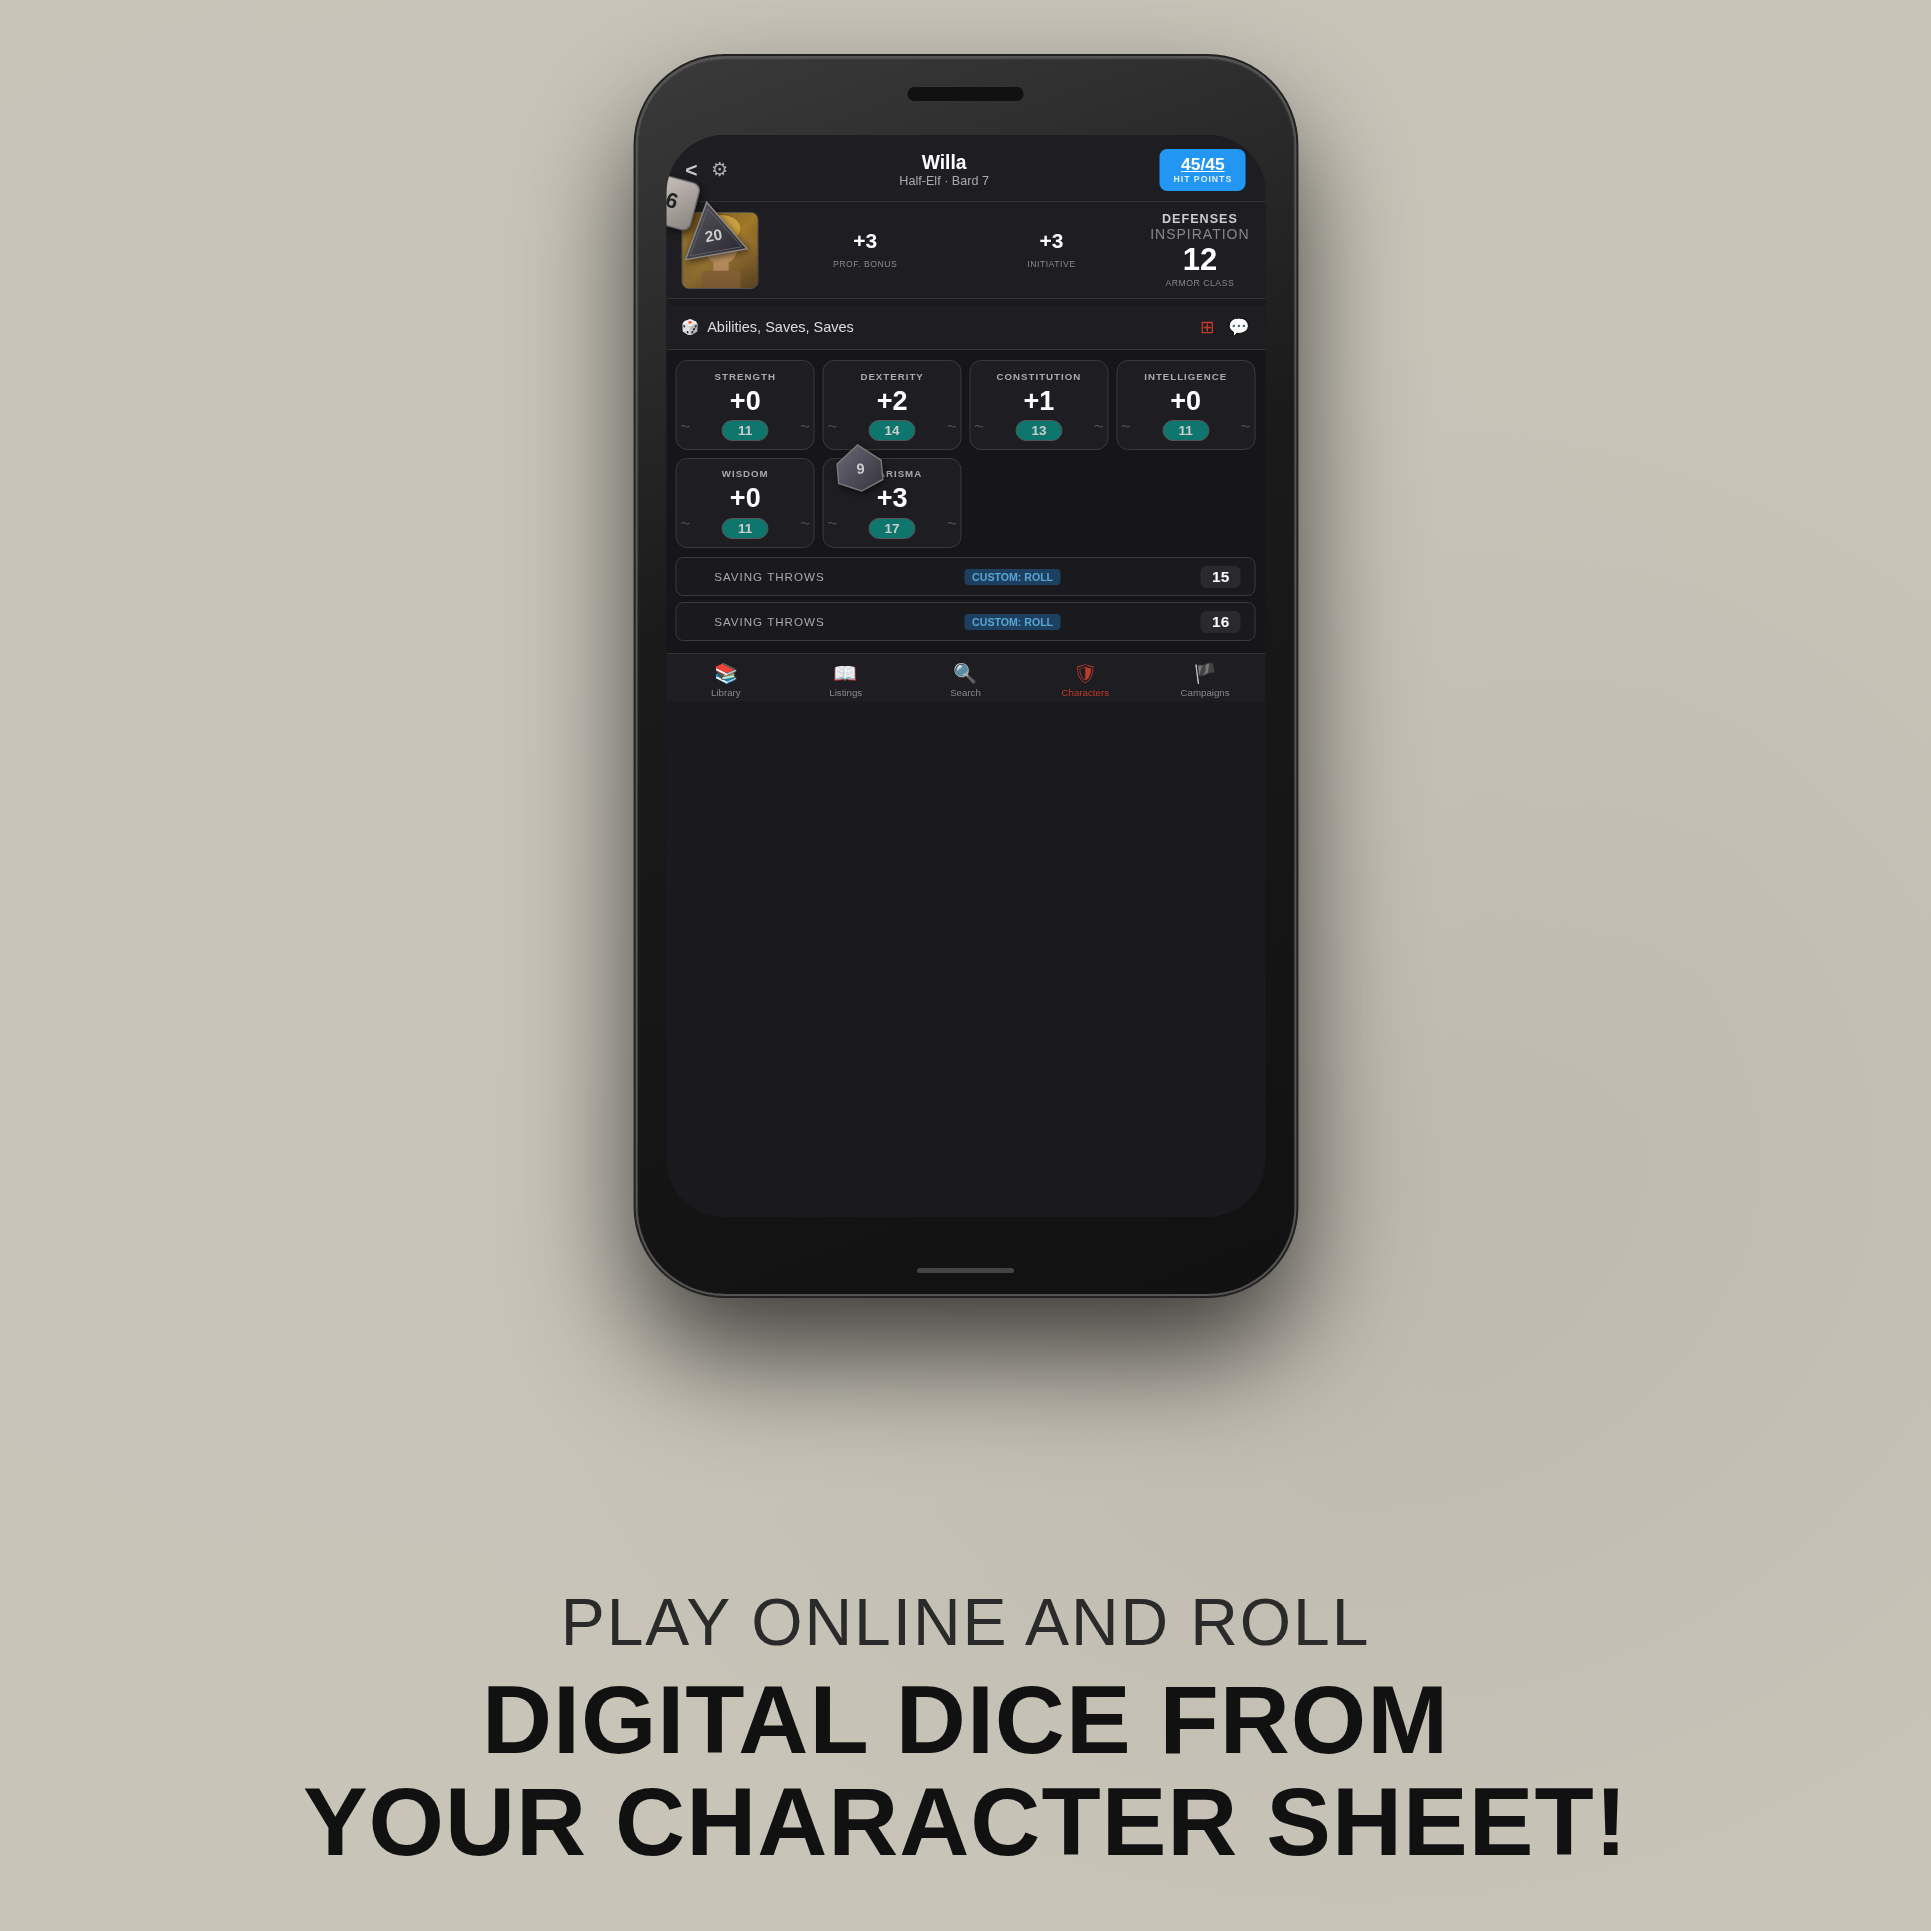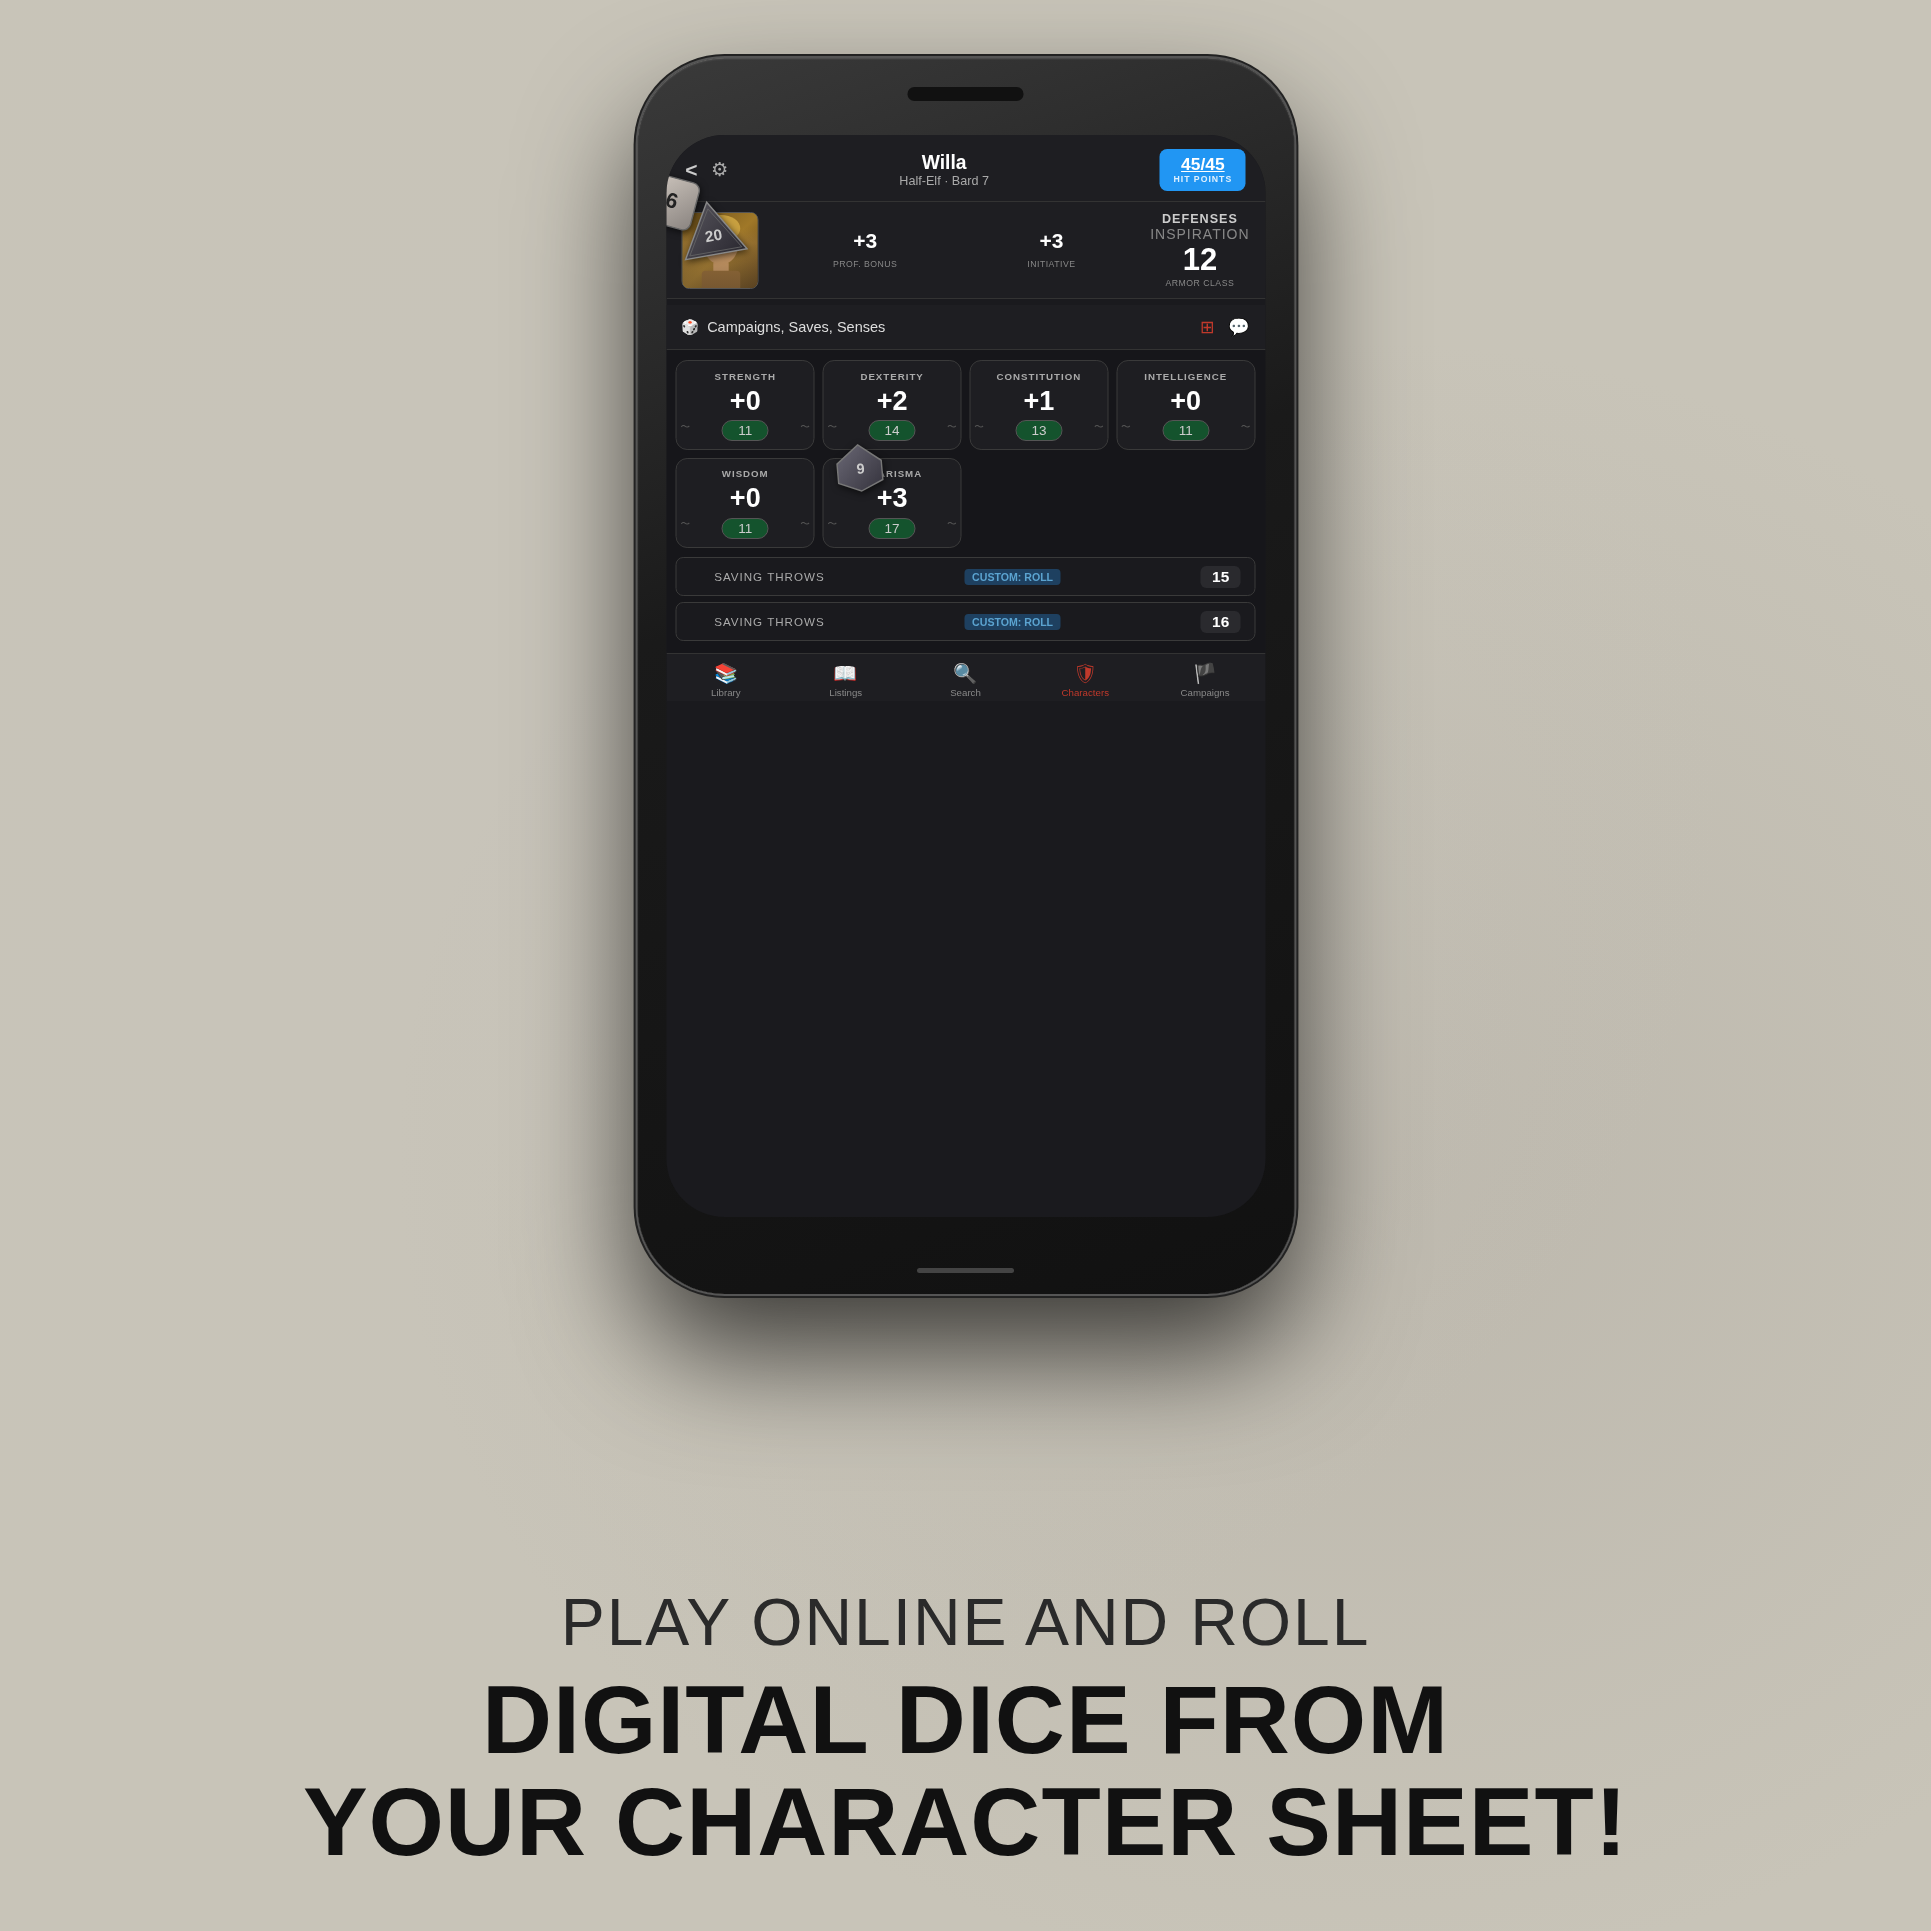--- a/index.html
+++ b/index.html
@@ -306,26 +306,26 @@
       margin: 3.9px 0;
     }
 
     .ability-score-wrap {
       display: flex;
       justify-content: center;
       margin-top: 3.9px;
     }
 
     .ability-score {
-      background: #14532d;
+      background: #0f766e;
       border: 1px solid #555;
       border-radius: 19.3px;
       color: #ccc;
       font-size: 13.5px;
-      font-weight: normal;
+      font-weight: bold;
       padding: 1.9px 15.4px;
     }
 
     
     .ability-card::before,
     .ability-card::after {
       content: '〜';
       position: absolute;
       bottom: 15.4px;
       font-size: 9.7px;
@@ -561,21 +561,21 @@
             <div class="defenses-title">DEFENSES</div>
             <div class="inspiration-label">INSPIRATION</div>
             <div class="armor-class-val">12</div>
             <div class="stat-label">ARMOR CLASS</div>
           </div>
         </div>
 
         <div class="section-header">
           <div class="section-title">
             <span>🎲</span>
-            <span>Campaigns, Saves, Senses</span>
+            <span>Abilities, Saves, Saves</span>
           </div>
           <div class="section-icons">
             <span class="grid-icon">⊞</span>
             <span class="chat-icon">💬</span>
           </div>
         </div>
 
         <div class="ability-grid">
 
           <div class="ability-card">

